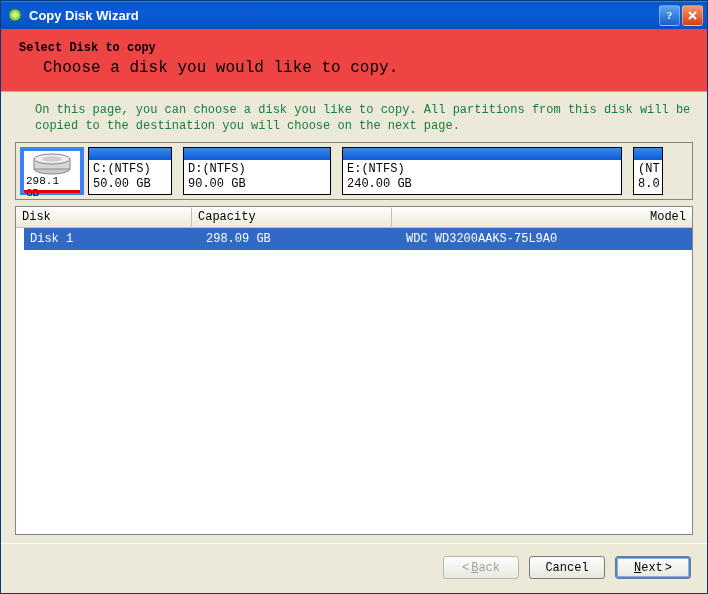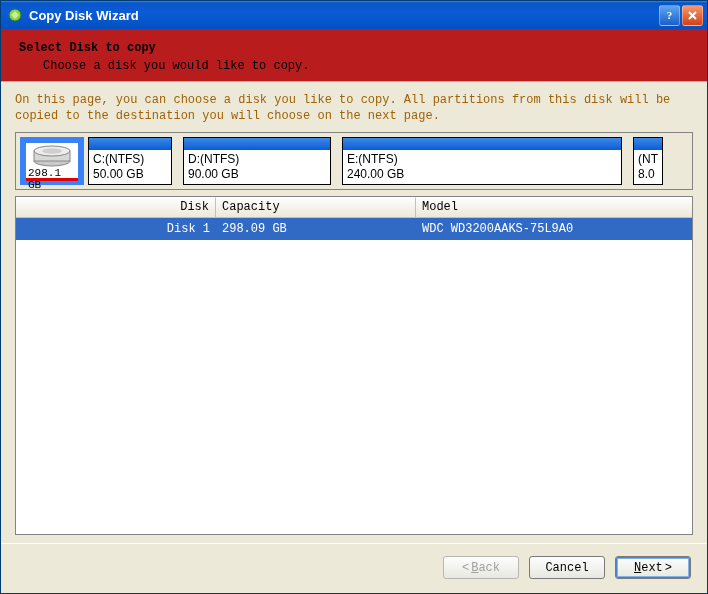--- a/index.html
+++ b/index.html
@@ -44,49 +44,49 @@
   display: flex; align-items: center; justify-content: center;
   color: #fff;
   font-weight: bold;
   cursor: pointer;
 }
 .winbtn.help { background: linear-gradient(to bottom,#5fa6f4,#1a5fc7); }
 .winbtn.close { background: linear-gradient(to bottom,#f6986e,#d43f15); }
 .winbtn svg { width: 13px; height: 13px; }
 
 .header-white {
-  background: #b91c1c;
-  padding: 12px 18px 8px 18px;
+  background: #ef4444;
+  padding: 12px 18px 14px 18px;
   border-bottom: 1px solid #b0b0b0;
   font-family: "Courier New", monospace;
 }
 .header-white .h1 { font-weight: bold; font-size: 12px; margin-bottom: 4px; }
-.header-white .sub { font-size: 12px; padding-left: 24px; color: #000; }
+.header-white .sub { font-size: 16px; padding-left: 24px; color: #000; }
 
 .content {
   flex: 1;
   padding: 10px 14px 8px 14px;
   display: flex;
   flex-direction: column;
   font-family: "Courier New", monospace;
   font-size: 12px;
 }
-.desc { color: #a16207; line-height: 1.35; margin-bottom: 8px; }
+.desc { color: #15803d; line-height: 1.35; margin-bottom: 8px; margin-left: 20px; }
 
 .diskmap-wrap {
   border: 1px solid #848484;
   background: #ece9d8;
   padding: 4px 4px;
   display: flex;
   gap: 4px;
   overflow: hidden;
   height: 58px;
 }
 .disk-thumb {
-  border: 6px solid #3b82f6;
+  border: 4px solid #3b82f6;
   background: #fff;
   width: 64px;
   flex-shrink: 0;
   display: flex;
   flex-direction: column;
   position: relative;
 }
 .disk-thumb .img { flex: 1; display: flex; align-items: center; justify-content: center; }
 .disk-thumb .img svg { width: 40px; height: 24px; }
 .disk-thumb .lbl { font-size: 11px; padding: 0 2px 1px 2px; font-family: "Courier New", monospace; }
@@ -98,21 +98,21 @@
   display: flex;
   flex-direction: column;
   flex-shrink: 0;
 }
 .partition .phead {
   background: linear-gradient(to bottom,#3b8ae6,#0a5bd6);
   height: 14px;
 }
 .partition .pbody {
   padding: 2px 4px;
-  font-family: Liberation Sans, sans-serif;
+  font-family: Liberation Mono, monospace;
   font-size: 12px;
   line-height: 1.25;
 }
 .gap { width: 3px; flex-shrink: 0; }
 
 .tablewrap {
   margin-top: 6px;
   border: 1px solid #848484;
   flex: 1;
   background: #fff;
@@ -125,32 +125,33 @@
   border-bottom: 1px solid #c0c0c0;
 }
 .th {
   padding: 2px 6px 3px 6px;
   border-right: 1px solid #c0c0c0;
   font-family: "Courier New", monospace;
   font-size: 12px;
   background: linear-gradient(to bottom,#fdfdfd,#ece9d8);
   border-top: 1px solid #fff;
 }
-.th:last-child { border-right: none; }
-.col-disk { width: 200px; text-align: right; }
+.th:last-child { border-right: none; text-align: right; }
+.col-disk { width: 176px; }
 .col-cap  { width: 200px; }
 .col-model{ flex: 1; }
 
 .tbody { flex: 1; overflow: auto; }
 .trow {
   display: flex;
   background: #316ac5;
   color: #fff;
   font-family: "Courier New", monospace;
   font-size: 12px;
+  margin-left: 8px;
 }
 .trow .td { padding: 4px 6px; }
 
 .footer {
   padding: 12px 16px 14px;
   display: flex;
   justify-content: flex-end;
   gap: 10px;
   border-top: 1px solid #fff;
 }

